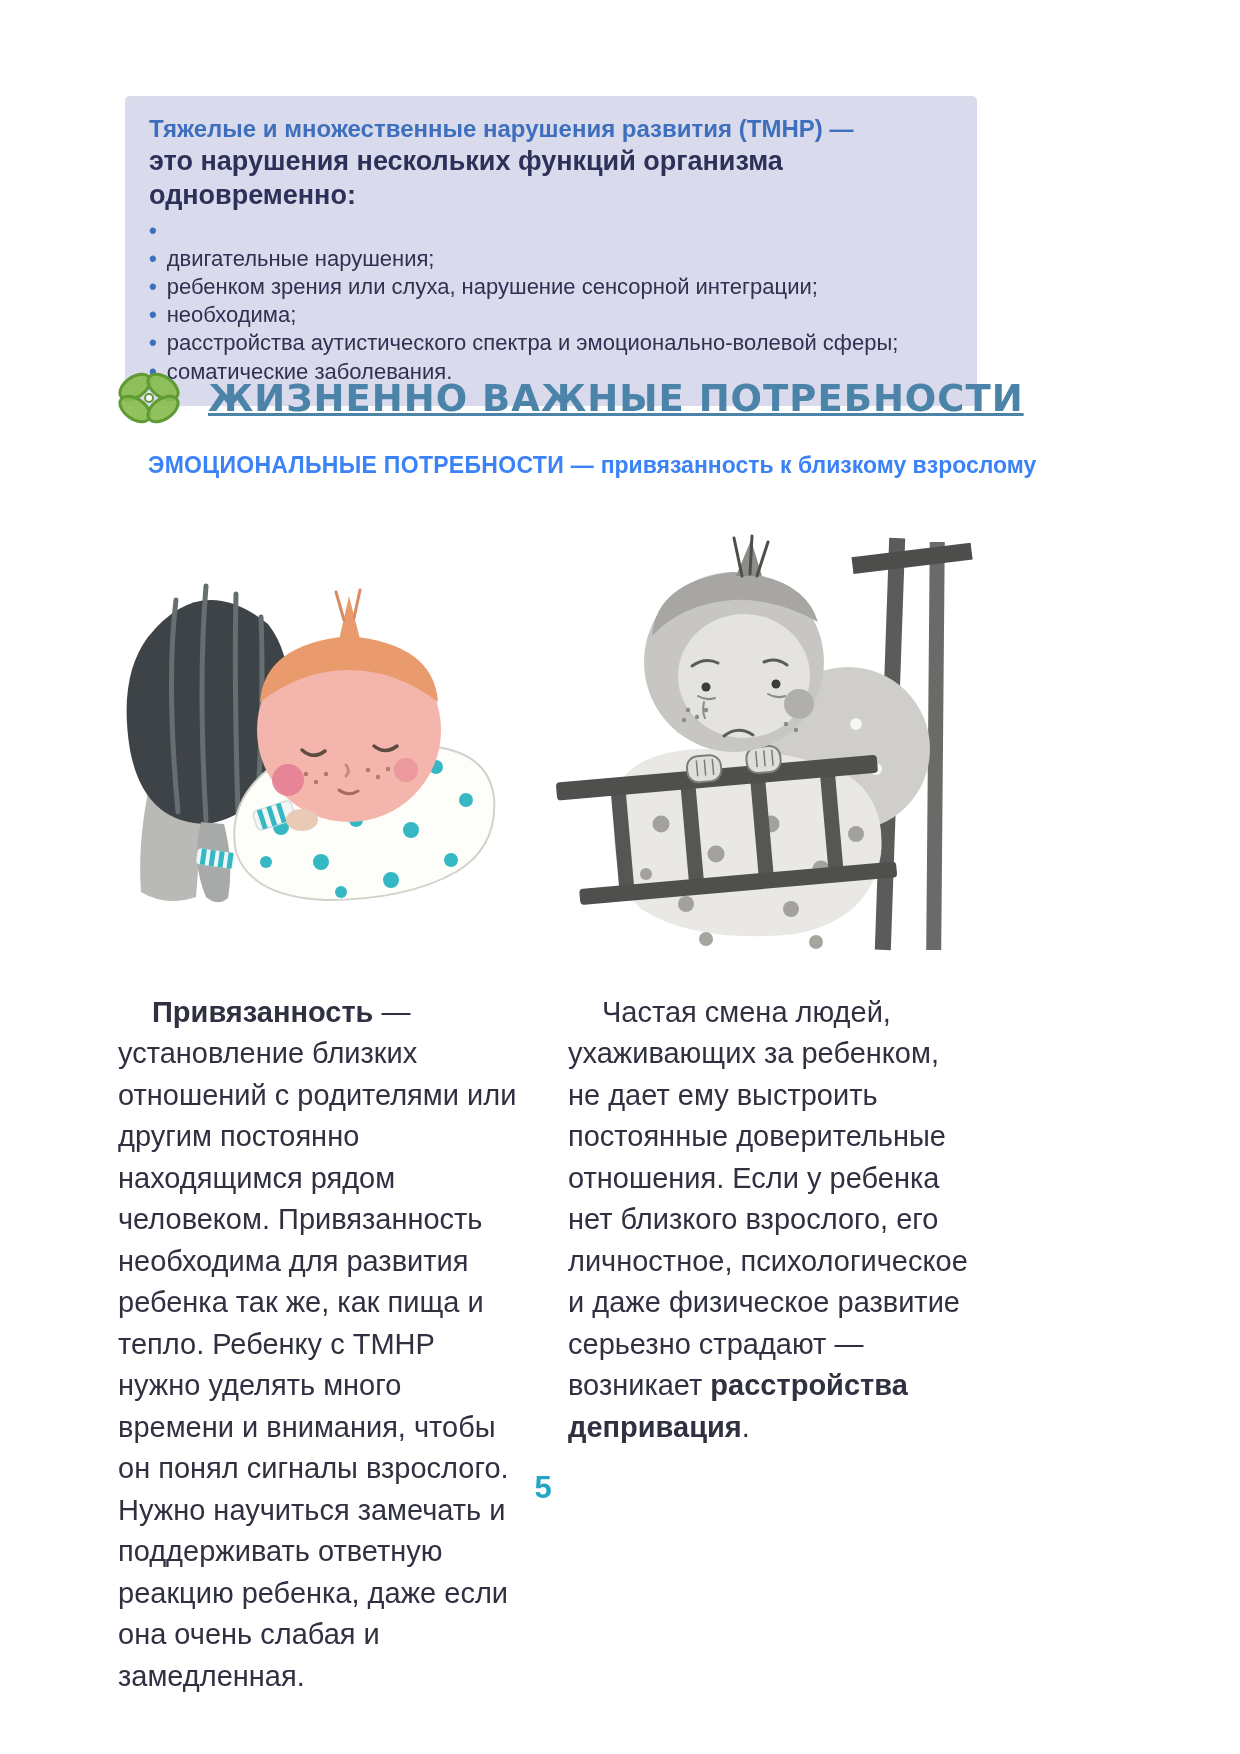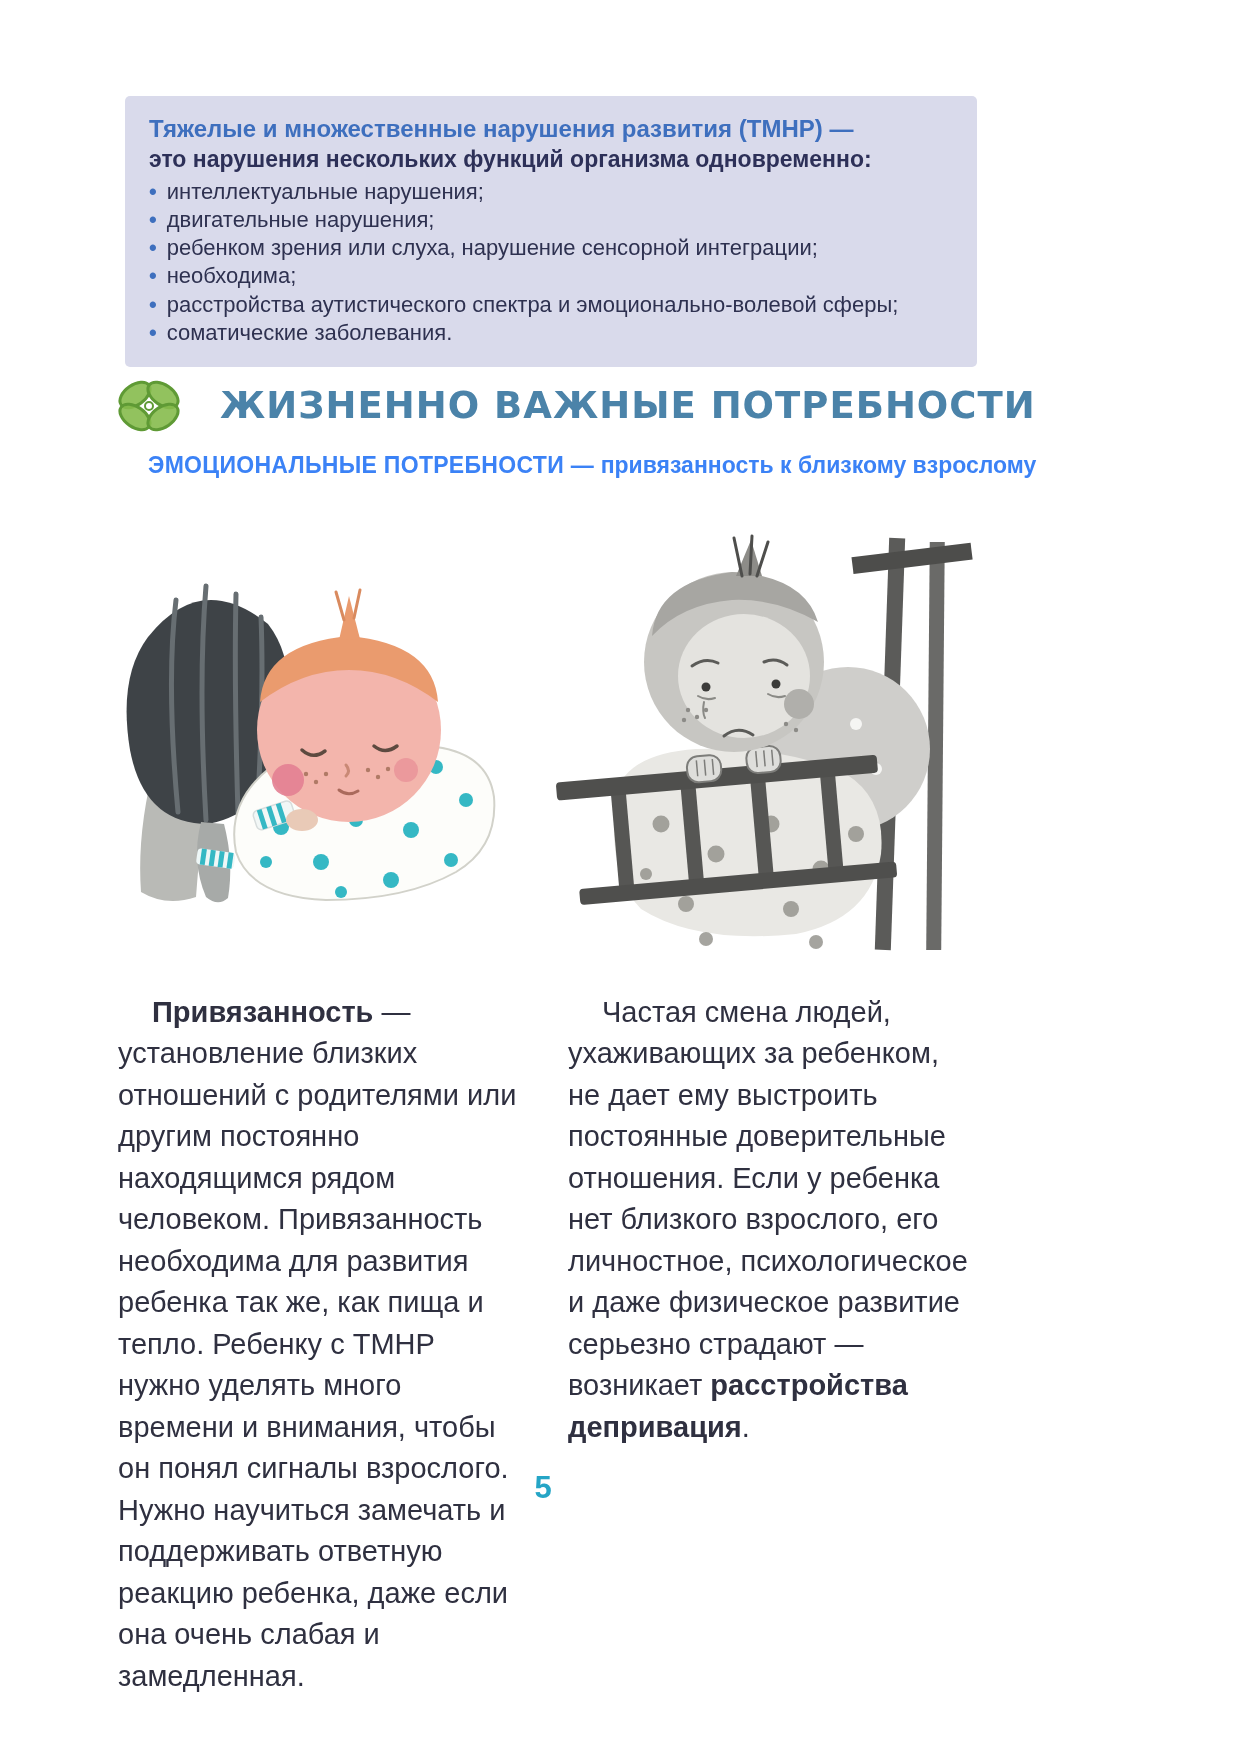--- a/index.html
+++ b/index.html
@@ -29,21 +29,21 @@
     padding: 18px 36px 20px 24px;
   }
   .info-title {
     font-size: 24px;
     font-weight: bold;
     color: #3e6fbe;
     line-height: 1.22;
     margin-bottom: 2px;
   }
   .info-subtitle {
-    font-size: 23px;
+    font-size: 27px;
     font-weight: bold;
     color: #2d3058;
     line-height: 1.25;
     margin-bottom: 4px;
   }
   .info-list { list-style: none; margin: 0; padding: 0; }
   .info-list li {
     display: flex;
     font-size: 22px;
     line-height: 1.28;
@@ -59,27 +59,28 @@
   
   .section-heading-row {
     position: absolute;
     left: 116px;
     top: 368px;
     display: flex;
     align-items: center;
   }
   .clover { width: 66px; height: 60px; margin-right: 22px; flex: 0 0 auto; }
   .heading-text {
-    margin: 16px;
+    margin: 4px;
     font-family: "DejaVu Sans", sans-serif;
     font-size: 37px;
     font-weight: bold;
     letter-spacing: 1px;
     color: #4b83a9;
     white-space: nowrap;
+    text-decoration: underline;
   }
   .subheading {
     position: absolute;
     left: 148px;
     top: 452px;
     font-size: 23px;
     color: #3b82f6;
     white-space: nowrap;
   }
   .subheading .lead { font-weight: bold; letter-spacing: 0.3px; }
@@ -124,21 +125,20 @@
 <body>
 
 <div class="page">
 
   <div class="info-box">
     <div class="info-title">Тяжелые и множественные нарушения развития (ТМНР) —</div>
     <div class="info-subtitle">это нарушения нескольких функций организма одновременно:</div>
     <ul class="info-list">
       <li>
         <span class="bullet">•</span>
-        <span>интеллектуальные нарушения;</span>
       </li>
       <li>
         <span class="bullet">•</span>
         <span>двигательные нарушения;</span>
       </li>
       <li>
         <span class="bullet">•</span>
         <span>ребенком зрения или слуха, нарушение сенсорной интеграции;</span>
       </li>
       <li>

